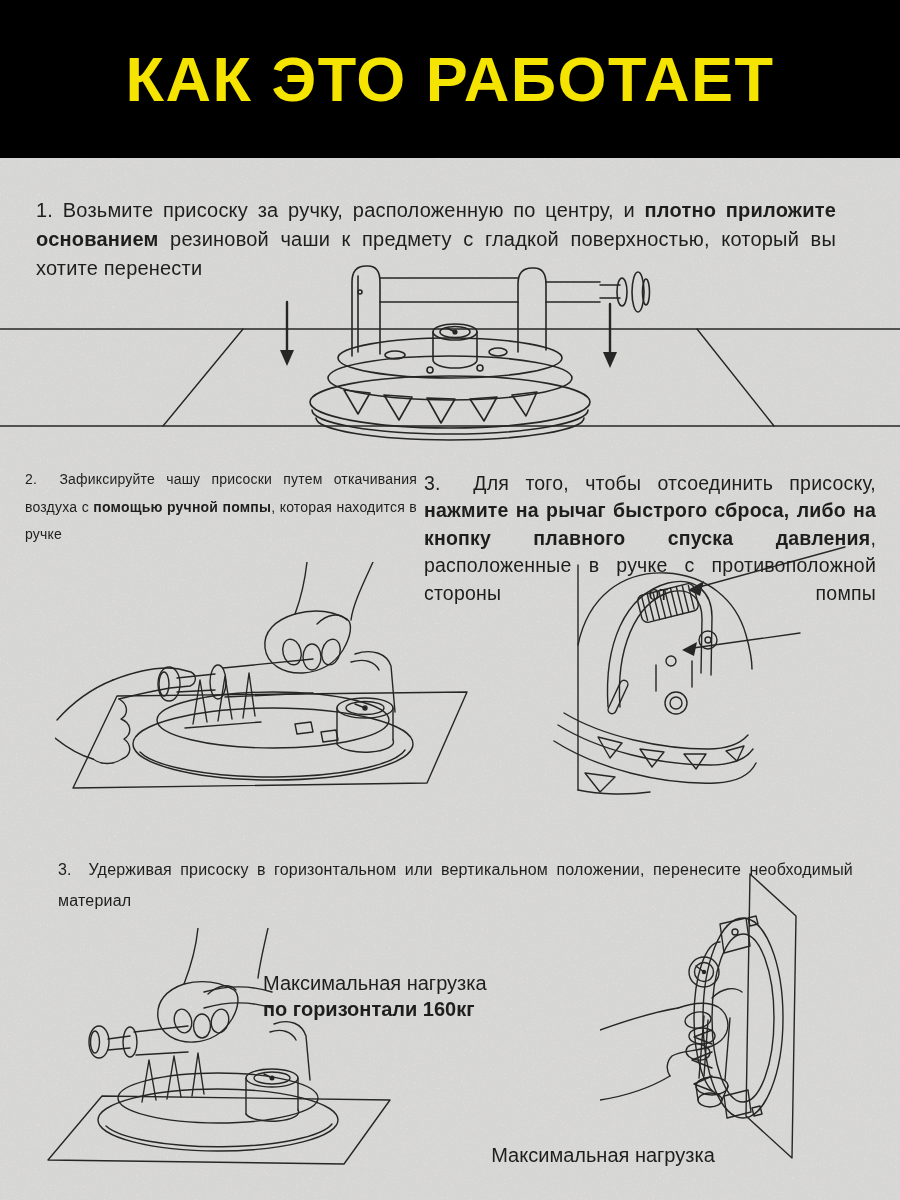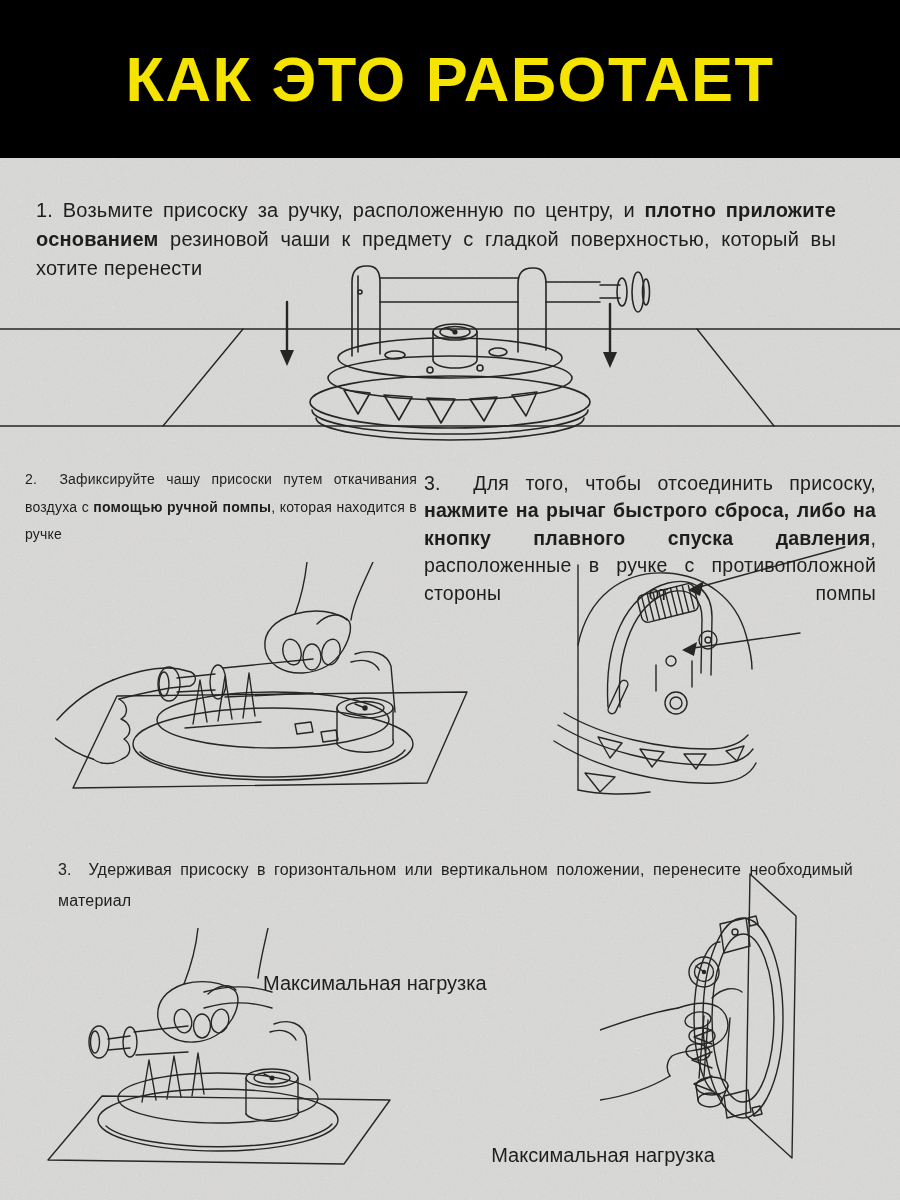--- a/index.html
+++ b/index.html
@@ -191,20 +191,21 @@
         <path d="M260,88 L146,104"></path>
           <polygon points="142,105 157,97 154,111" fill="#262626" stroke="none"></polygon>
       </g>
     </g>
   </svg>
 
   <p class="txt s4"><span>3.&nbsp; Удерживая присоску в горизонтальном или вертикальном положении, перенесите необходимый материал</span></p>
 
   <div class="load load-h">
     <div class="l1">Максимальная нагрузка</div>
+    <div class="l2">по горизонтали 160кг</div>
   </div>
 
   <svg class="illus" style="left:36px;top:928px" width="370" height="255" viewBox="0 0 370 255">
     <g class="ink" stroke-width="1.4">
       <path d="M12,232 L308,236 L354,172 L66,168 Z"></path>
       <g>
         <ellipse cx="182" cy="192" rx="120" ry="31"></ellipse>
         <path d="M70,198 A116,28 0 0 0 296,196"></path>
         <ellipse cx="182" cy="170" rx="100" ry="25"></ellipse>
         <path d="M106,174 L113,132 L120,172 M131,171 L138,128 L145,169 M156,168 L162,125 L168,166"></path>

